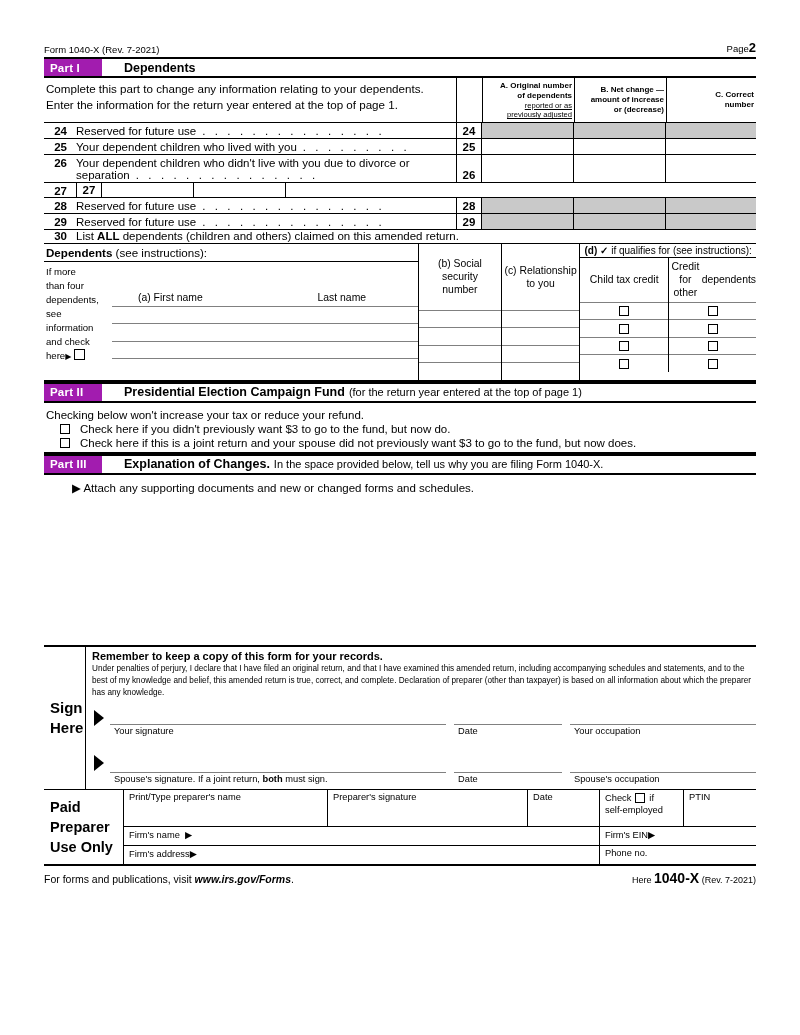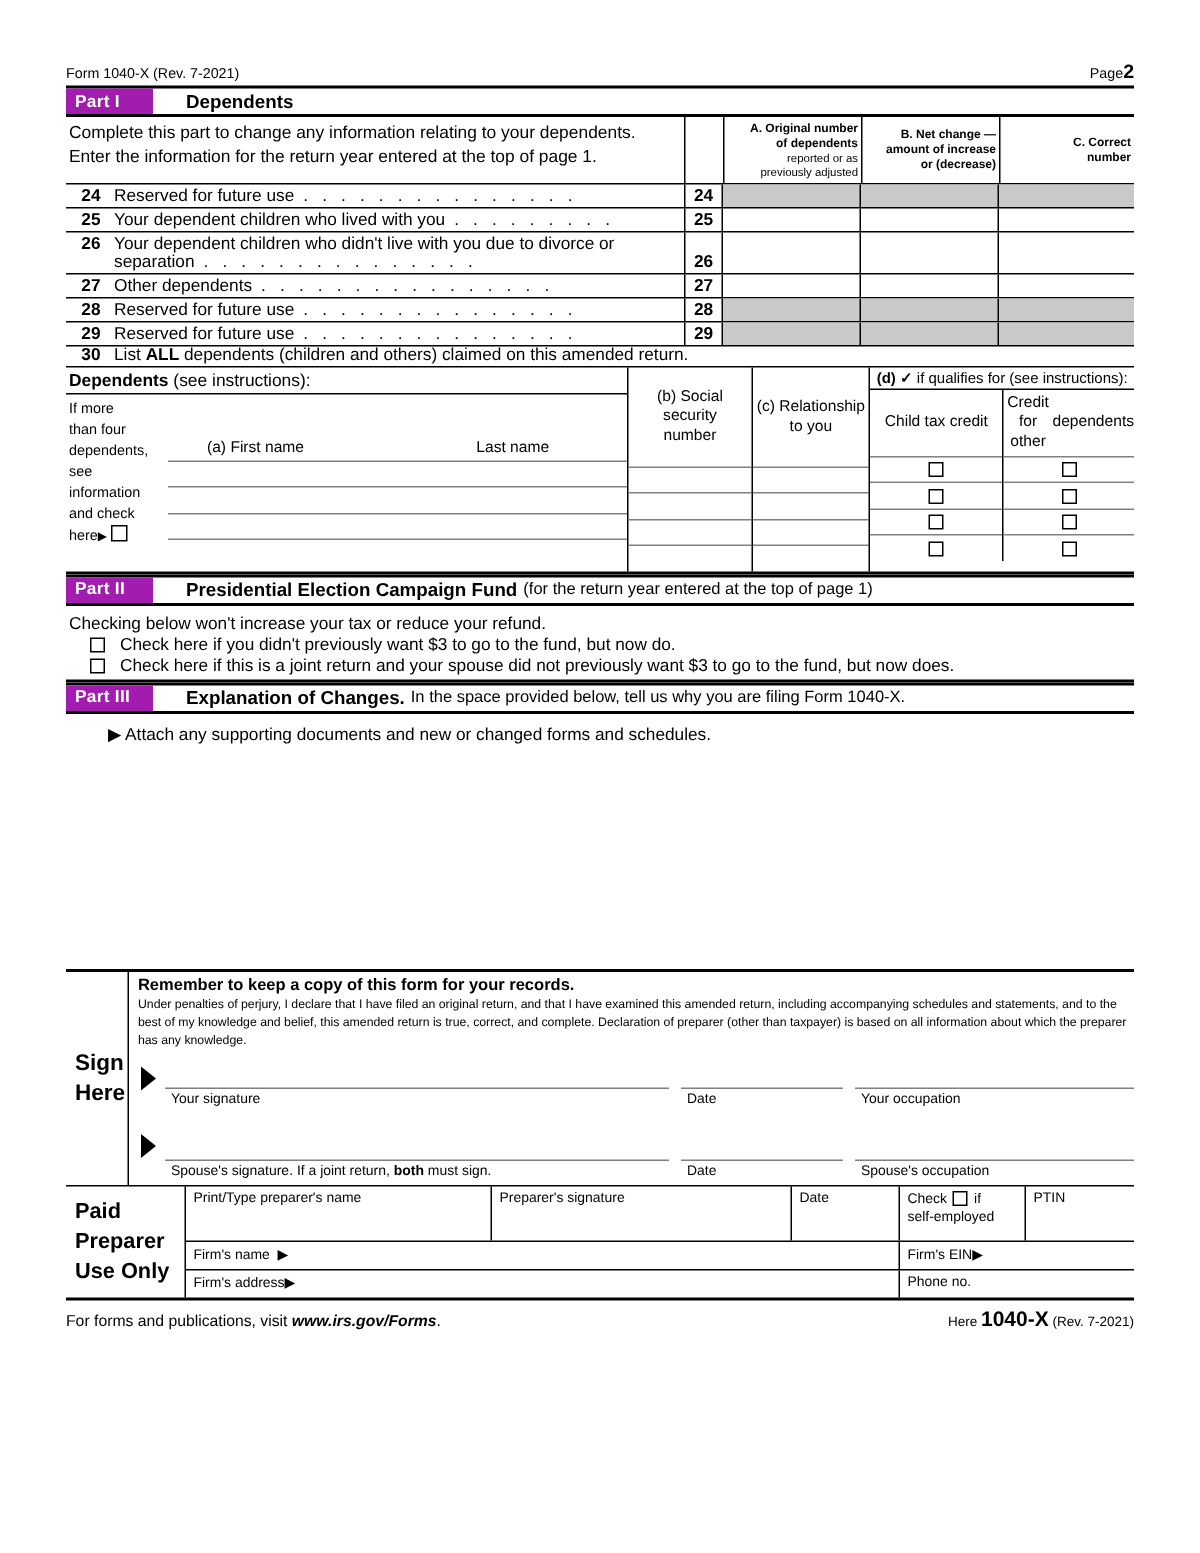--- a/index.html
+++ b/index.html
@@ -90,21 +90,21 @@
     border-left: 1.2px solid #000;
     text-align: right;
     font-size: 8px;
     font-weight: bold;
     line-height: 1.25;
     padding: 3px 2px 2px 2px;
     display: flex;
     flex-direction: column;
     justify-content: flex-start;
   }
-  .colhead .sub { font-weight: normal; font-size: 7.6px; }
+  .colhead .sub { font-weight: normal; font-size: 7.6px; text-decoration: underline; }
   .colhead .mid { display: flex; flex-direction: column; justify-content: center; height: 100%; }
   .w-a { width: 92px; }
   .w-b { width: 92px; }
   .w-c { width: 90px; }
   .w-num { width: 26px; }
 
   
   .lines { border-bottom: 1.6px solid #000; }
   .lrow {
     display: flex;
@@ -469,21 +469,20 @@
         <div>separation<span class="leader">. . . . . . . . . . . . . . .</span></div>
       </div>
       <div class="boxnum">26</div>
       <div class="cell w-a"></div>
       <div class="cell w-b"></div>
       <div class="cell w-c last"></div>
     </div>
 
     <div class="lrow rowline-thin">
       <div class="lnum">27</div>
-      <div class="ltext"><span>Other dependents</span><span class="leader">. . . . . . . . . . . . . . . .</span></div>
       <div class="boxnum">27</div>
       <div class="cell w-a"></div>
       <div class="cell w-b"></div>
       <div class="cell w-c last"></div>
     </div>
 
     <div class="lrow rowline-thin">
       <div class="lnum">28</div>
       <div class="ltext"><span>Reserved for future use</span><span class="leader">. . . . . . . . . . . . . . .</span></div>
       <div class="boxnum">28</div>

